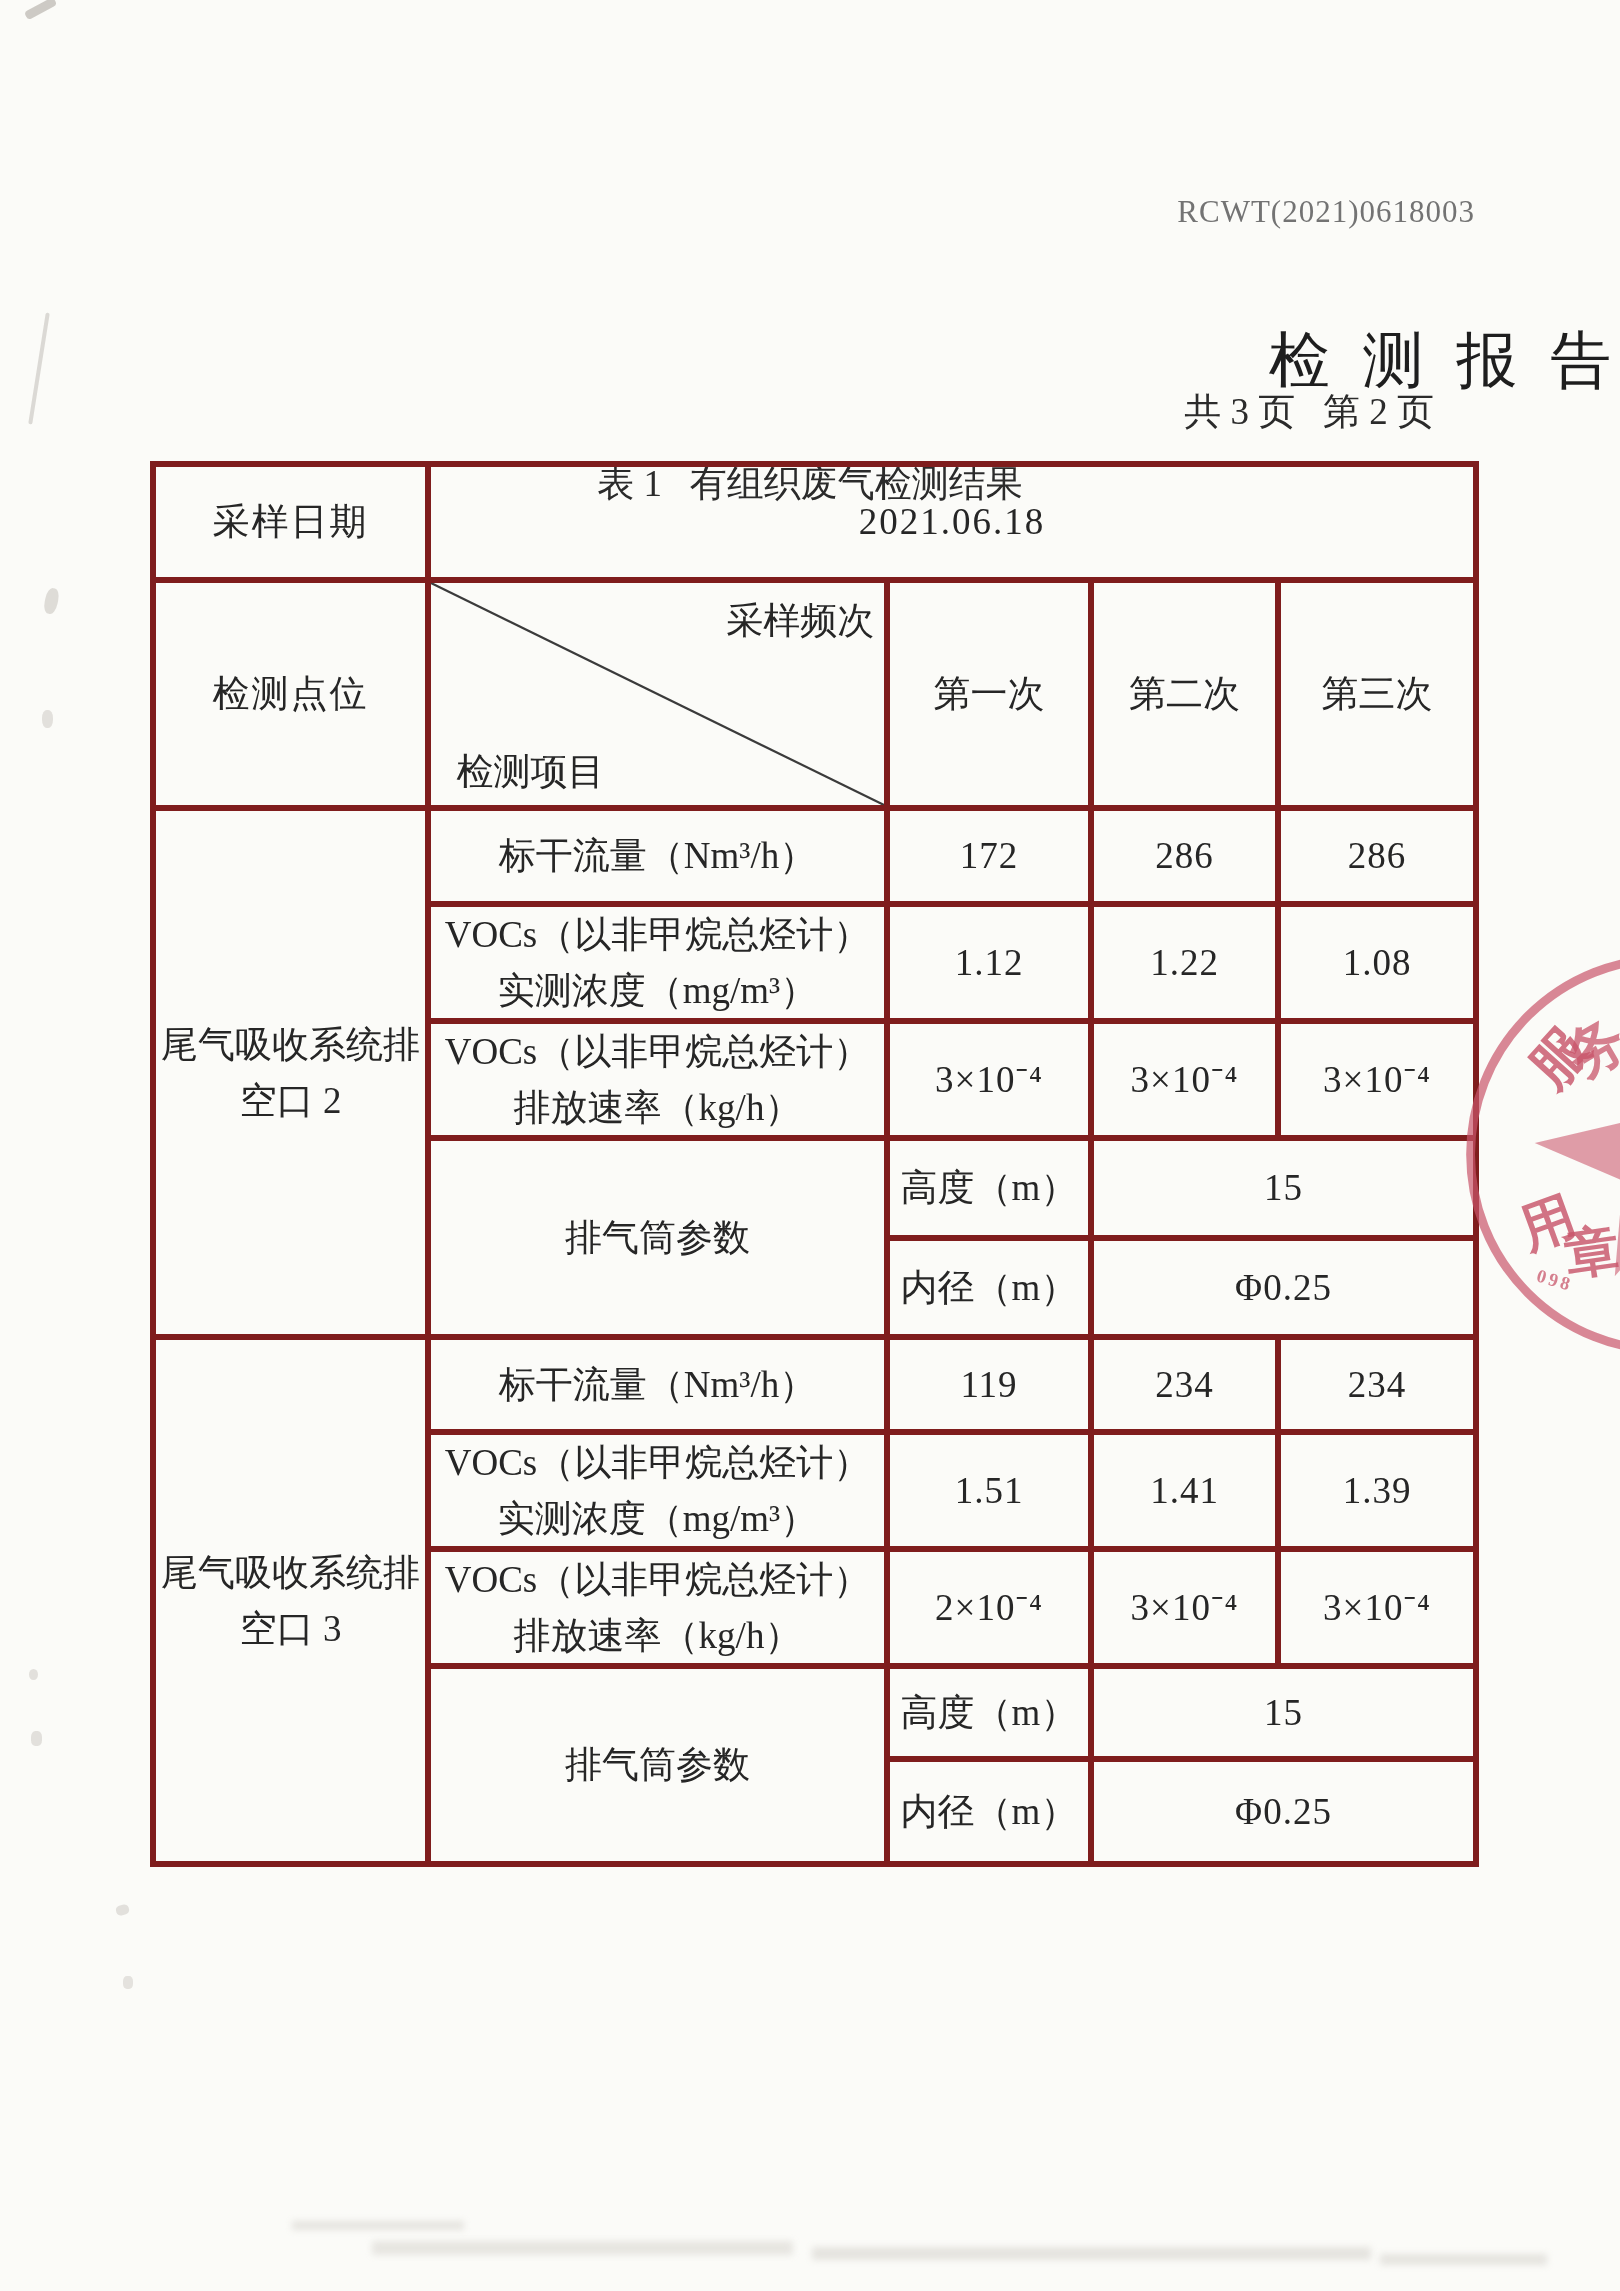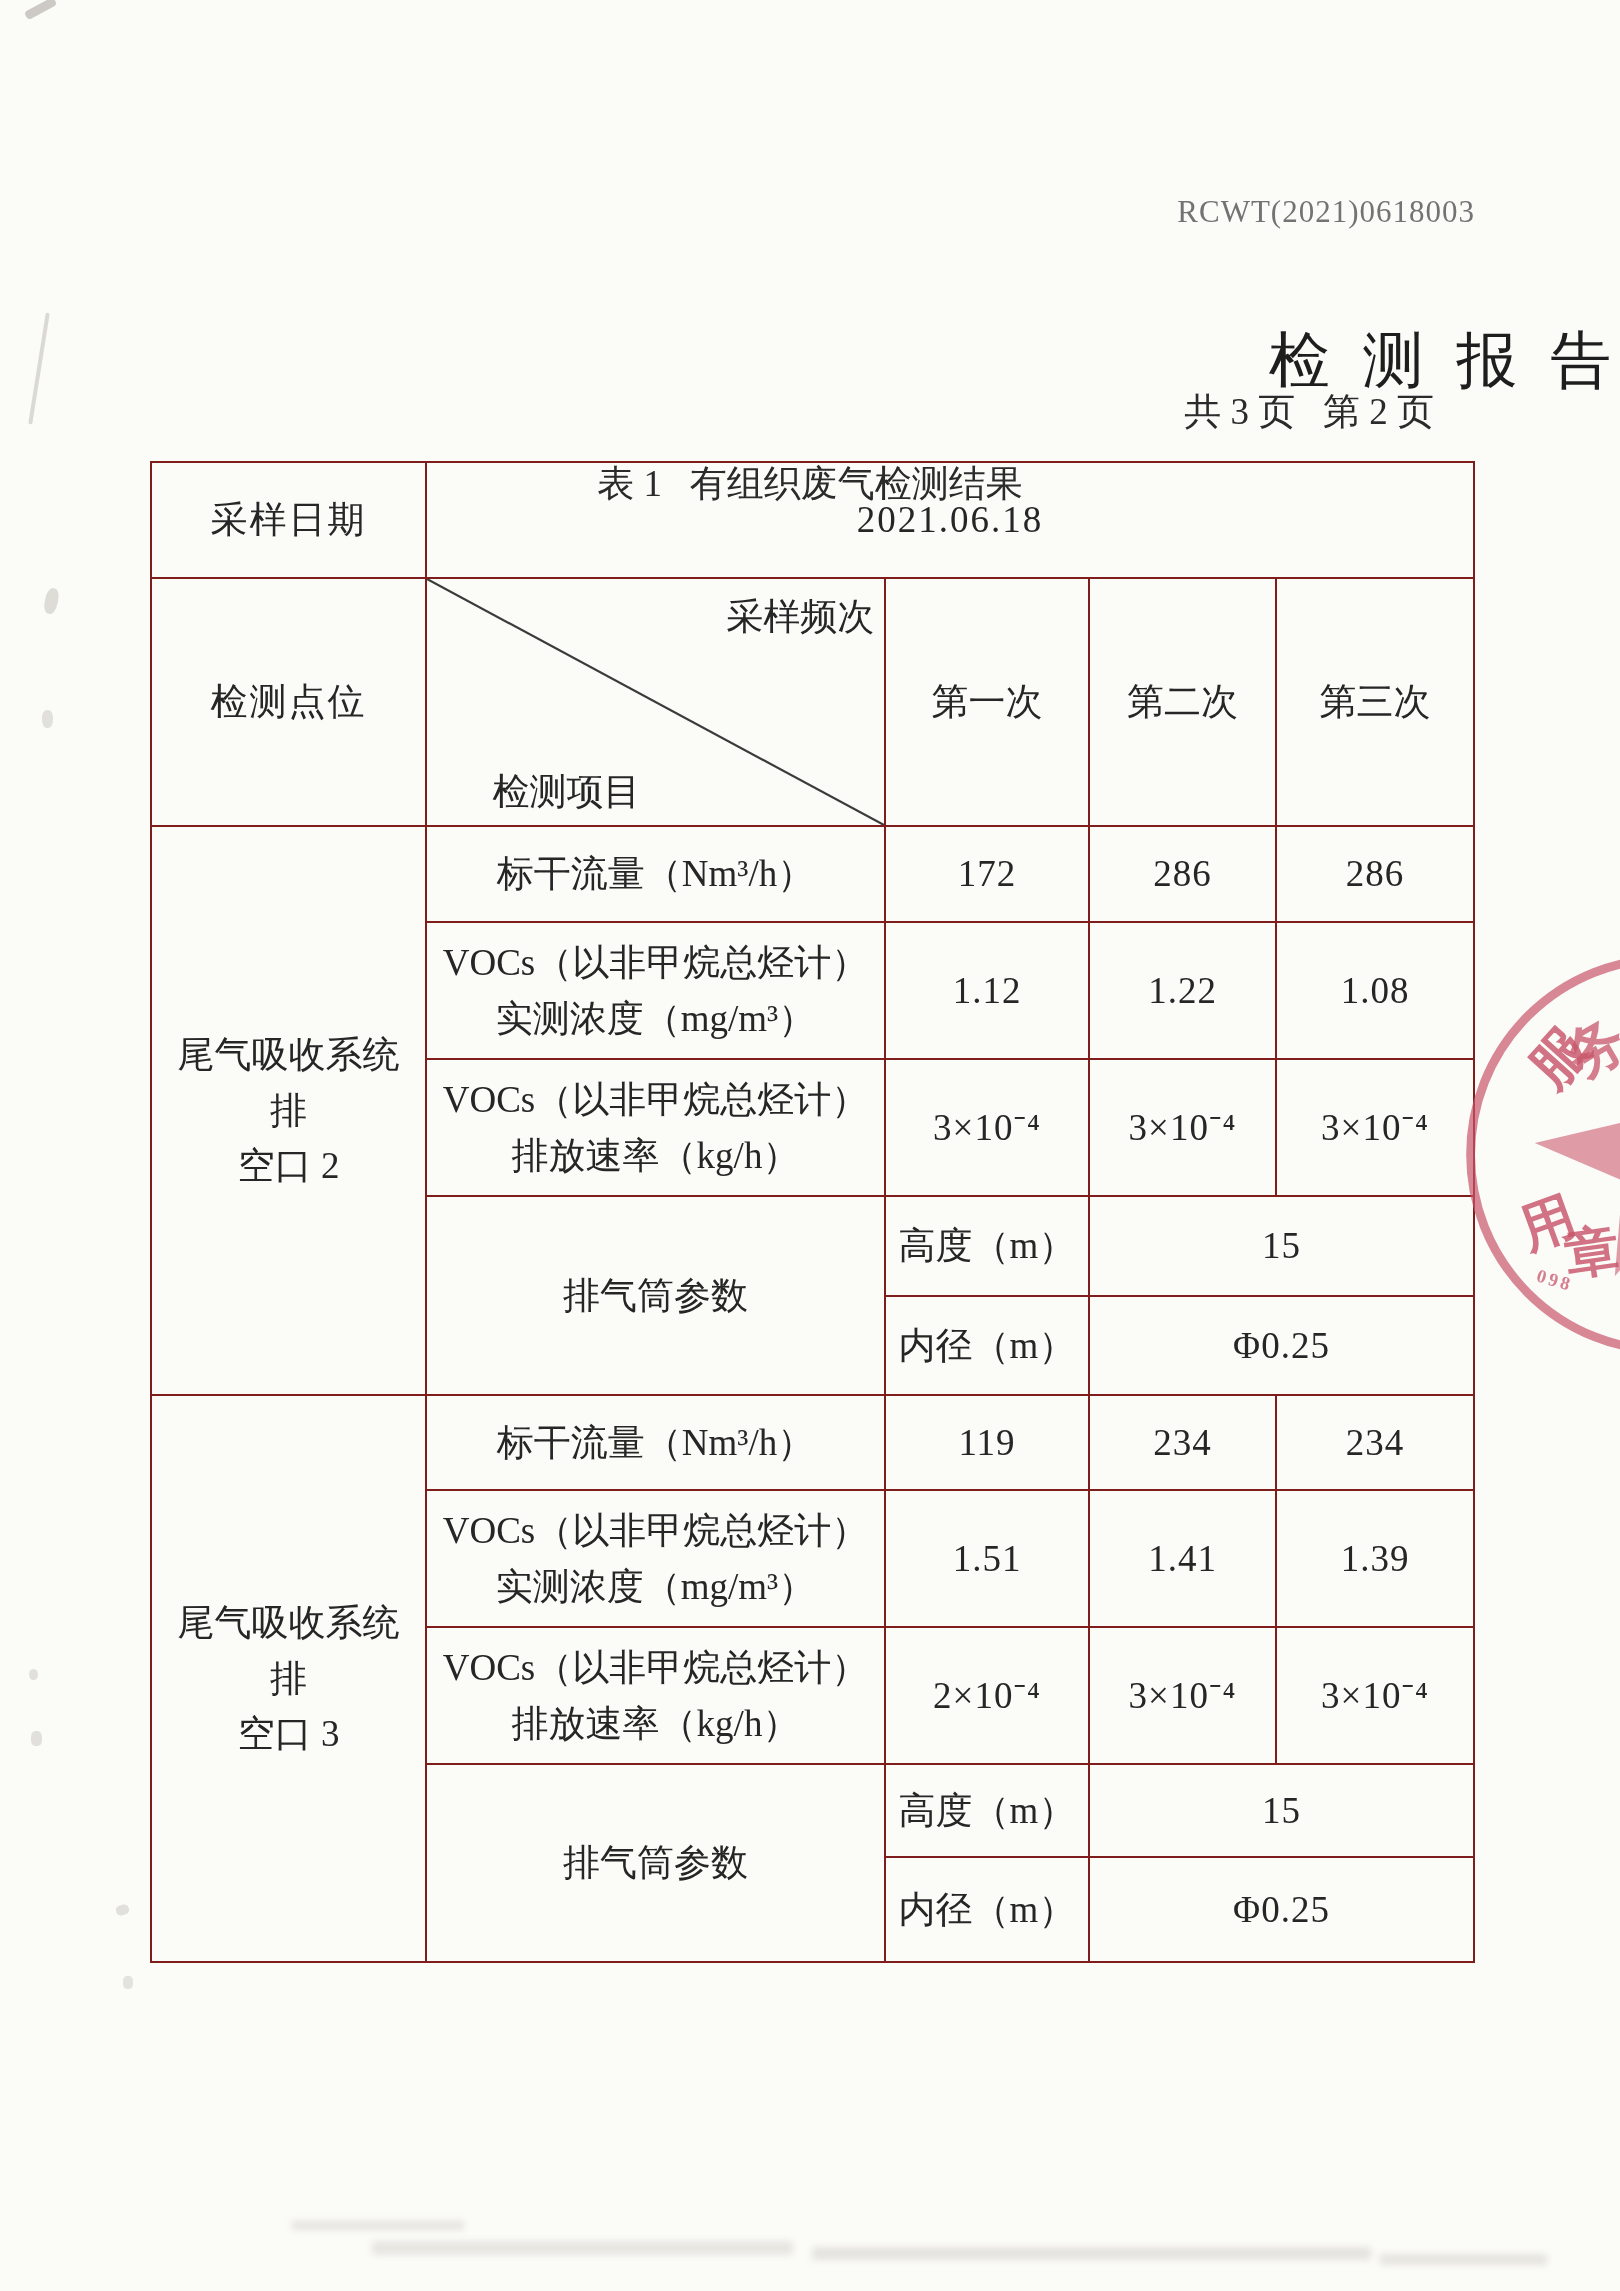--- a/index.html
+++ b/index.html
@@ -30,36 +30,36 @@
     position:absolute;top:387px;right:186px;
     font-size:37px;color:#2b2b2b;white-space:pre;
   }
   
   table.results{
     position:absolute;left:150px;top:461px;width:1323px;
     border-collapse:collapse;table-layout:fixed;
     border:2.9px solid #3b3b3b;
   }
   table.results td{
-    border:2px solid #7f1d1d;
+    border:6px solid #7f1d1d;
     text-align:center;vertical-align:middle;
-    padding:12px;font-size:37px;line-height:1.5;
+    padding:0;font-size:37px;line-height:1.5;
     white-space:pre-line;color:#262626;
   }
   td.hdr{letter-spacing:2px;}
   td.date-val{font-size:41px;letter-spacing:2px;}
   td.num{font-size:39px;letter-spacing:1px;}
   td.point{line-height:1.7;}
   td.item{line-height:1.55;}
   
   td.diag-cell{position:relative;}
   .diag-svg{position:absolute;left:0;top:0;width:100%;height:100%;display:block;}
   .diag-svg line{stroke:#3b3b3b;stroke-width:2.2;}
   .diag-top{position:absolute;top:9.8px;right:9.8px;font-size:37px;}
-  .diag-bottom{position:absolute;bottom:5.9px;left:25.5px;font-size:37px;margin-left:40px;}
+  .diag-bottom{position:absolute;bottom:5.9px;left:25.5px;font-size:37px;}
   
   .stamp{position:absolute;left:1451px;top:924px;width:431px;height:461px;pointer-events:none;}
   
   .art{position:absolute;background:#a8a39a;pointer-events:none;}
   .band{position:absolute;background:#b3aea6;filter:blur(3.9px);pointer-events:none;}
 </style>
 </head>
 <body>
 
 <div class="page">

